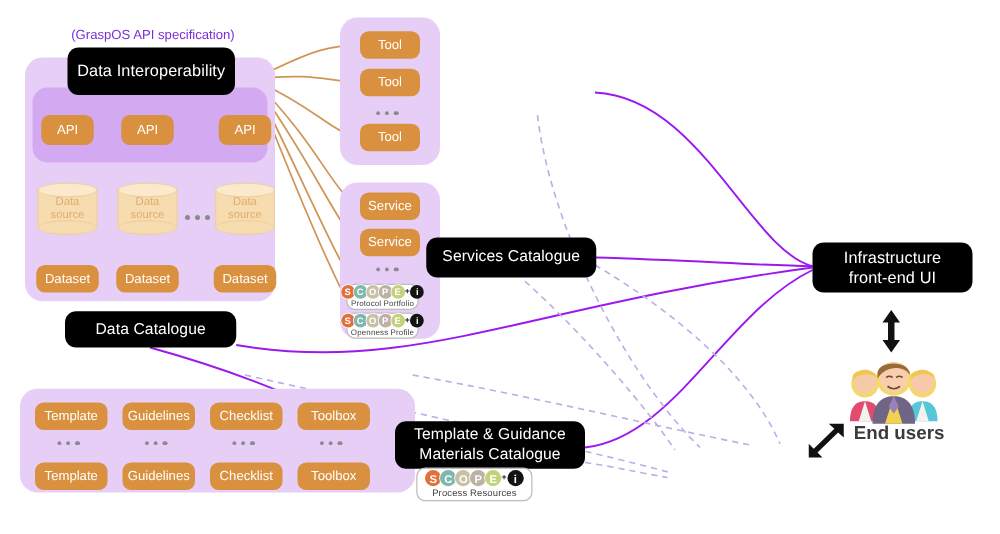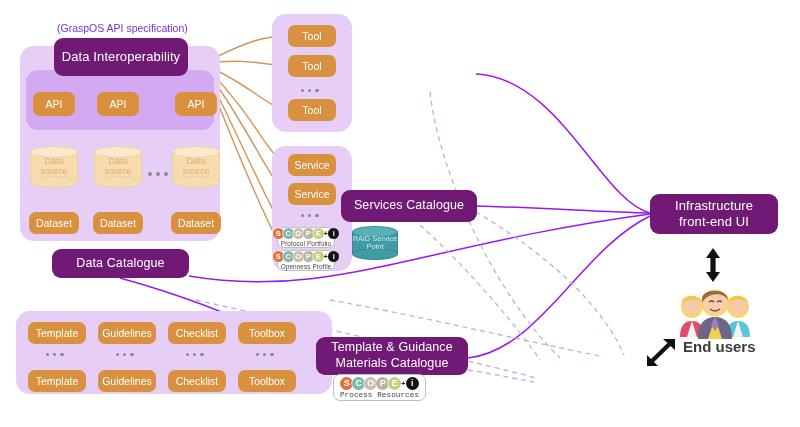--- a/index.html
+++ b/index.html
@@ -10,21 +10,21 @@
   #stage{position:absolute;left:0;top:0;width:800px;height:427px;}
   #wires{position:absolute;left:0;top:0;width:800px;height:427px;pointer-events:none;}
   .layer-svg{z-index:1;}
   .node{position:absolute;box-sizing:border-box;z-index:3;}
 
   
   .panel{background:#e6cef7;border-radius:14px;z-index:2;position:absolute;}
   .panel-inner{background:#d3a9f2;border-radius:12px;position:absolute;z-index:2;}
 
   
-  .cat{background:#701a75;color:#ffffff;border-radius:9px;
+  .cat{background:#000000;color:#ffffff;border-radius:9px;
        display:flex;align-items:center;justify-content:center;text-align:center;
        font-size:12.5px;line-height:1.25;letter-spacing:.1px;z-index:5;}
   .cat.big{font-size:13px;}
 
   
   .obox{background:#d9913f;color:#ffffff;border-radius:7px;
         display:flex;align-items:center;justify-content:center;text-align:left;
         font-size:10.5px;line-height:1.15;z-index:4;}
 
   
@@ -55,21 +55,21 @@
   .scope .row{display:flex;align-items:center;gap:0px;}
   .scope .c{width:11px;height:11px;border-radius:50%;color:#ffffff;
             font-size:7.5px;font-weight:bold;display:flex;align-items:center;
             justify-content:center;margin-right:-1px;box-shadow:0 0 0 .6px #ffffff;}
   .scope .plus{font-size:7px;color:#222;margin:0 .5px 0 1px;font-weight:bold;}
   .scope .i{width:11px;height:11px;border-radius:50%;background:#131313;color:#fff;
             font-size:7.5px;font-weight:bold;display:flex;align-items:center;justify-content:center;}
   .scope .cap{font-size:6.4px;color:#444;margin-top:1px;white-space:nowrap;letter-spacing:.1px;}
   .scope.wide .c{width:13px;height:13px;font-size:9px;}
   .scope.wide .i{width:13px;height:13px;font-size:9px;}
-  .scope.wide .cap{font-size:7.6px;font-family:Liberation Mono, monospace;}
+  .scope.wide .cap{font-size:7.6px;}
 
   
   .eosc{border:1.4px dashed #b9a6e8;border-radius:11px;background:transparent;
         display:flex;align-items:center;justify-content:center;
         color:#b0a0e0;font-size:12.5px;z-index:3;}
 
   
   .tlabel{position:absolute;z-index:6;white-space:nowrap;}
   .spec{color:#7b2fd6;font-size:10.5px;}
   .endusers{color:#3b3b3b;font-size:15px;font-weight:bold;}
@@ -240,30 +240,20 @@
       <span class="c" style="background: rgb(127, 182, 173);">C</span>
       <span class="c" style="background: rgb(201, 192, 168);">O</span>
       <span class="c" style="background: rgb(189, 177, 166);">P</span>
       <span class="c" style="background: rgb(195, 210, 122);">E</span>
       <span class="plus">+</span>
       <span class="i">i</span>
     </div>
     <div class="cap">Openness Profile</div>
   </div>
 
-  <div class="cyl cylT" style="left:352px;top:226px;width:46px;height:34px;">
-    <div class="body"></div>
-    <div class="sideL"></div>
-    <div class="sideR"></div>
-    <div class="bot"></div>
-    <div class="top"></div>
-    <div class="lbl">
-      <div><span>RAiD Service</span><br><span>Point</span></div>
-    </div>
-  </div>
 
   <div class="node cat" style="left:341px;top:190px;width:136px;height:32px;">Services Catalogue</div>
 
   <div class="panel" style="left:16px;top:311px;width:316px;height:83px;"></div>
 
   <div class="node obox" style="left:28px;top:322px;width:58px;height:22px;">Template</div>
   <div class="node obox" style="left:98px;top:322px;width:58px;height:22px;">Guidelines</div>
   <div class="node obox" style="left:168px;top:322px;width:58px;height:22px;">Checklist</div>
   <div class="node obox" style="left:238px;top:322px;width:58px;height:22px;">Toolbox</div>
 

